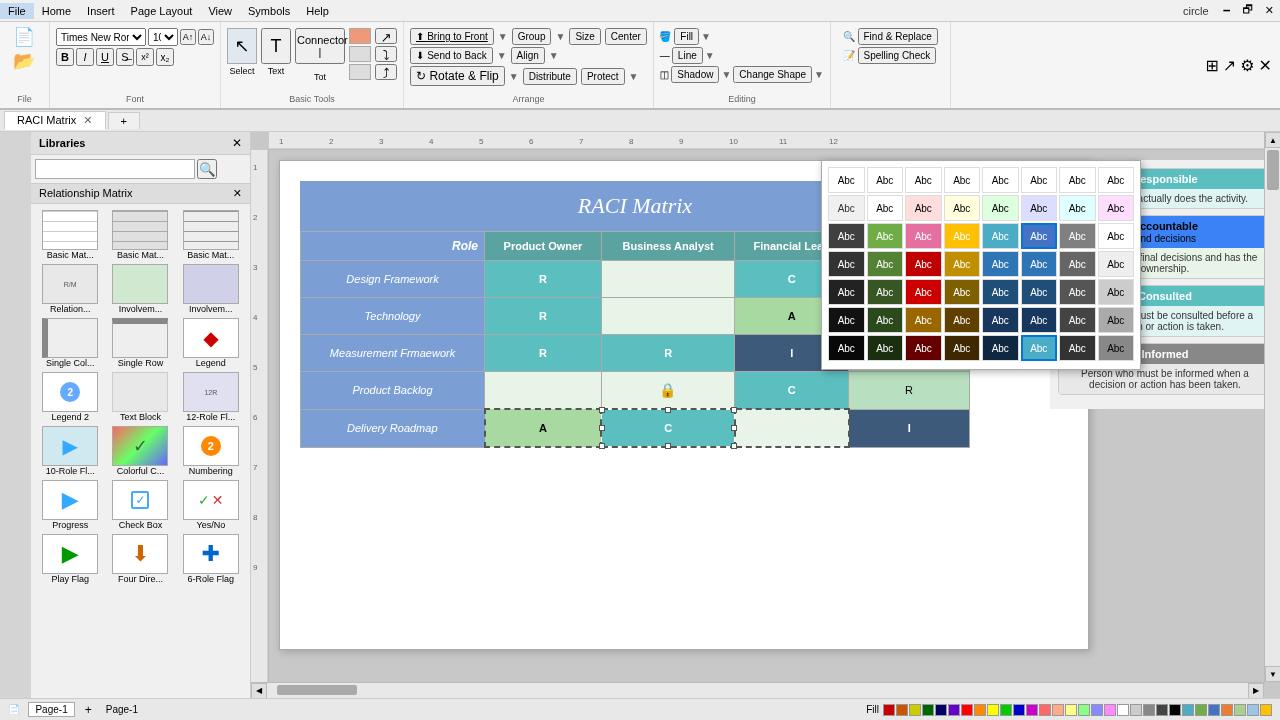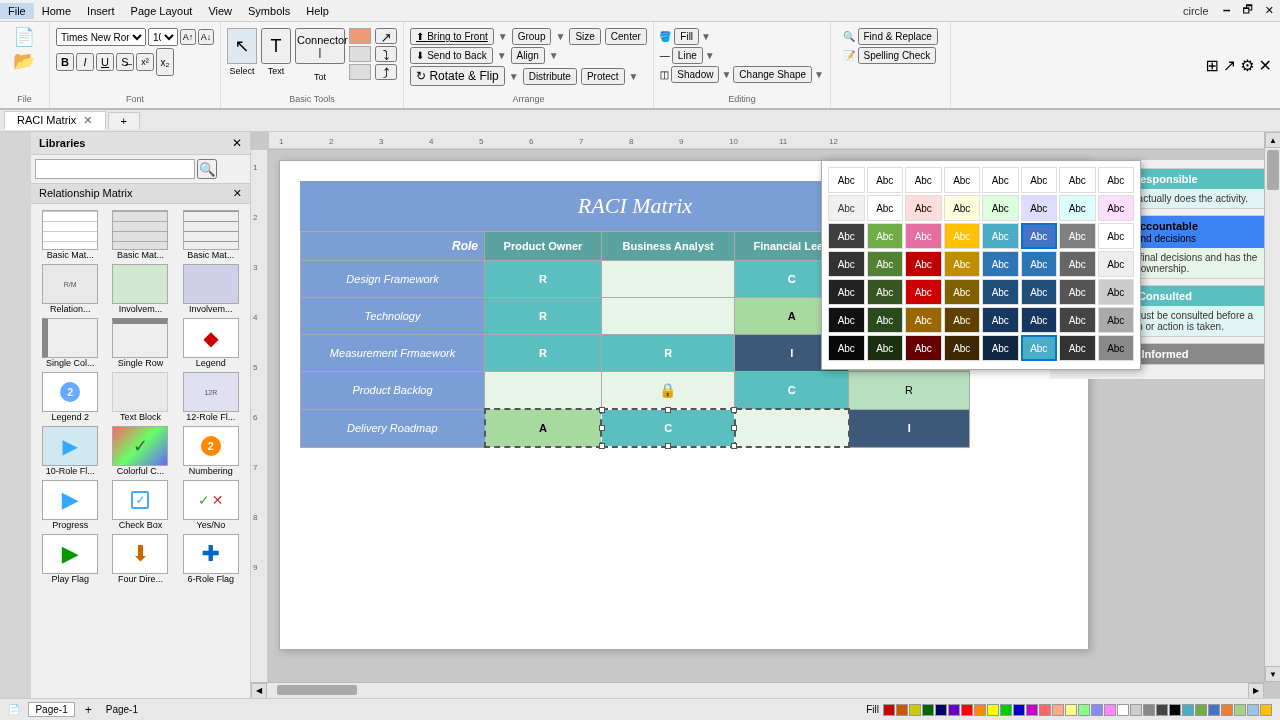--- a/index.html
+++ b/index.html
@@ -92,21 +92,21 @@
         <select style="width:30px; height:18px; font-size:10px;"><option>10</option></select>
         <button style="width:16px; height:16px; font-size:9px; padding:0; cursor:pointer;">A↑</button>
         <button style="width:16px; height:16px; font-size:9px; padding:0; cursor:pointer;">A↓</button>
       </div>
       <div style="display:flex; gap:2px; align-items:center;">
         <button style="width:18px; height:18px; font-weight:bold; font-size:11px; cursor:pointer; font-family:Arial;">B</button>
         <button style="width:18px; height:18px; font-style:italic; font-size:11px; cursor:pointer; font-family:Arial;">I</button>
         <button style="width:18px; height:18px; text-decoration:underline; font-size:11px; cursor:pointer; font-family:Arial;">U</button>
         <button style="width:18px; height:18px; font-size:11px; cursor:pointer;">S̶</button>
         <button style="width:18px; height:18px; font-size:9px; cursor:pointer;">x²</button>
-        <button style="width:18px; height:28px; font-size:10px; cursor:pointer;">x₂</button>
+        <button style="width:18px; height:18px; font-size:10px; cursor:pointer;">x₂</button>
       </div>
     </div>
     <div class="ribbon-section-label">Font</div>
   </div>
 
   <div class="ribbon-section" style="min-width:140px;">
     <div style="display:flex; gap:4px; align-items:flex-start; padding-top:2px;">
       <div style="display:flex; flex-direction:column; align-items:center; gap:2px;">
         <button style="width:30px; height:36px; cursor:pointer; font-size:18px; background:#e0e8f0; border:1px solid #aaa;">↖</button>
         <span style="font-size:9px; font-family:Arial;">Select</span>
@@ -586,20 +586,23 @@
 
       <div class="legend-box" style="margin-bottom:6px; border:1px solid #ccc; border-radius:4px; overflow:hidden;">
         <div class="legend-title legend-c-title" style="background:#5bbfc0; color:white; padding:4px 8px; text-align:center; font-family:Arial; font-size:11px; font-weight:bold;">Consulted</div>
         <div class="legend-desc" style="background:#e0f4f4; padding:4px 8px; font-family:Arial; font-size:10px; text-align:center;">
           <span>Person who must be consulted before a decision or action is taken.</span>
         </div>
       </div>
 
       <div class="legend-box" style="margin-bottom:6px; border:1px solid #ccc; border-radius:4px; overflow:hidden;">
         <div class="legend-title legend-i-title" style="background:#888; color:white; padding:4px 8px; text-align:center; font-family:Arial; font-size:11px; font-weight:bold;">Informed</div>
+        <div class="legend-desc" style="background:#e8e8e8; padding:4px 8px; font-family:Arial; font-size:10px; text-align:center;">
+          <span>Person who must be informed when a decision or action has been taken.</span>
+        </div>
       </div>
     </div>
 
     <div style="position:absolute; right:0; top:0; width:16px; bottom:16px; background:#e8e8e8; border-left:1px solid #bbb;">
       <div style="width:16px; height:16px; background:#e0e0e0; border:1px solid #bbb; display:flex; align-items:center; justify-content:center; cursor:pointer; font-size:8px;">▲</div>
       <div style="margin:2px; width:12px; height:40px; background:#aaa; border-radius:2px; cursor:pointer;"></div>
       <div style="position:absolute; bottom:0; width:16px; height:16px; background:#e0e0e0; border:1px solid #bbb; display:flex; align-items:center; justify-content:center; cursor:pointer; font-size:8px;">▼</div>
     </div>
 
     <div style="position:absolute; bottom:0; left:0; right:16px; height:16px; background:#e8e8e8; border-top:1px solid #bbb; display:flex; align-items:center;">

